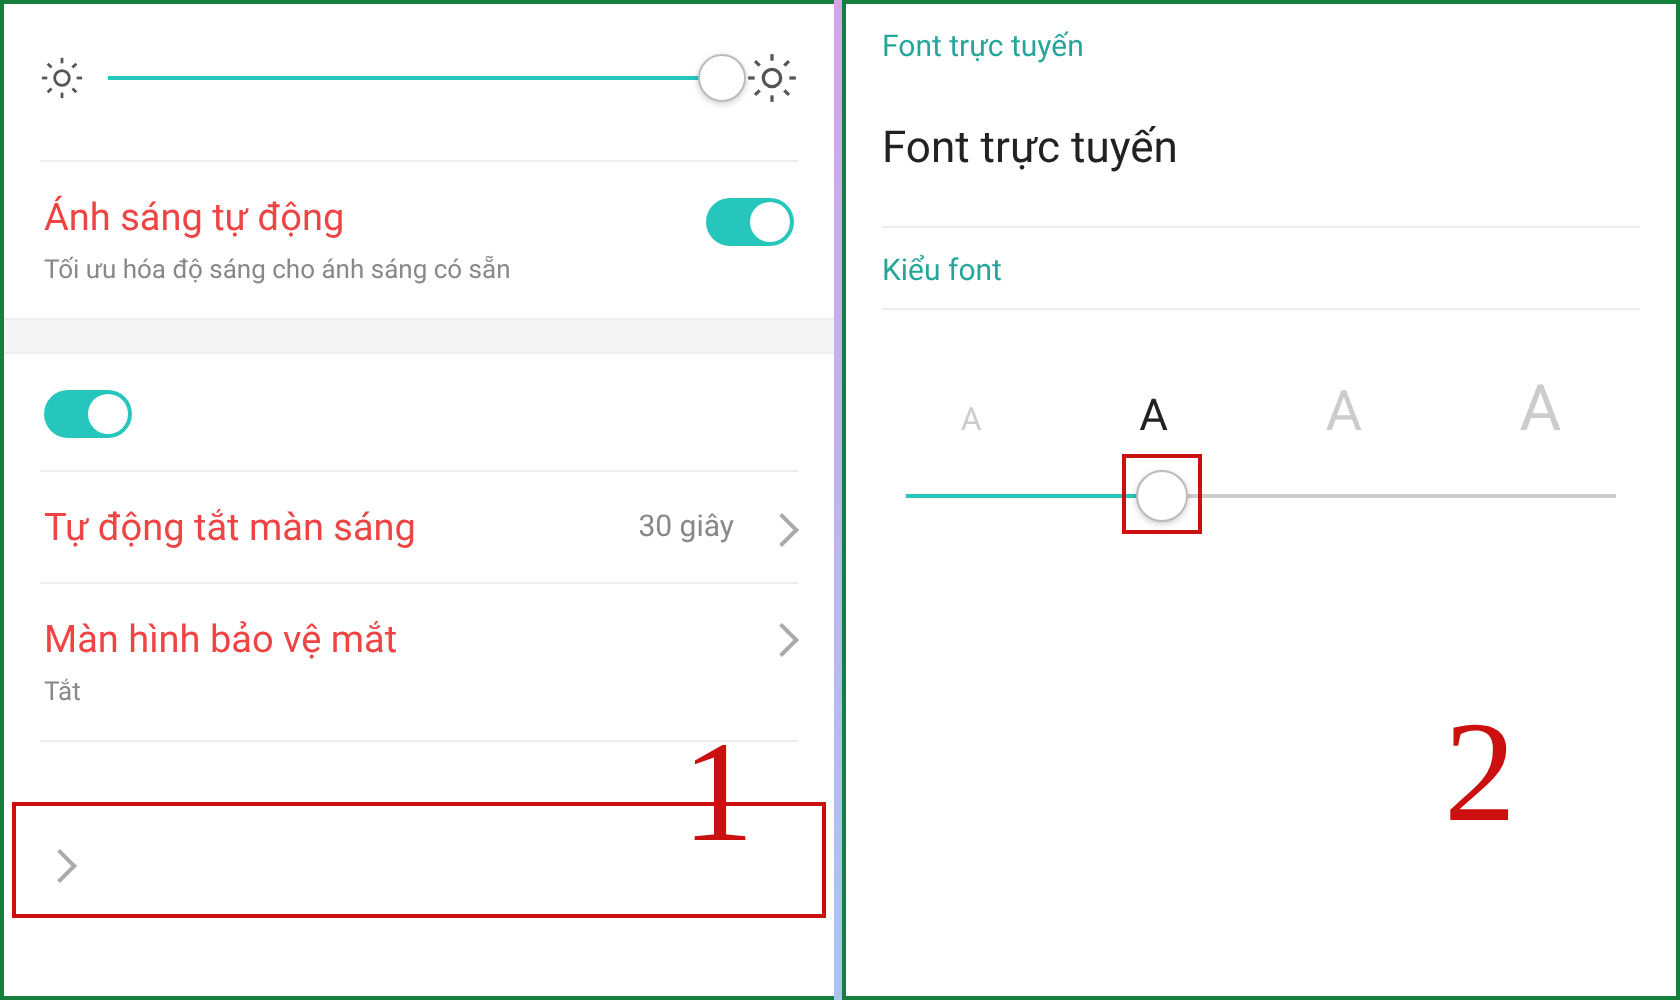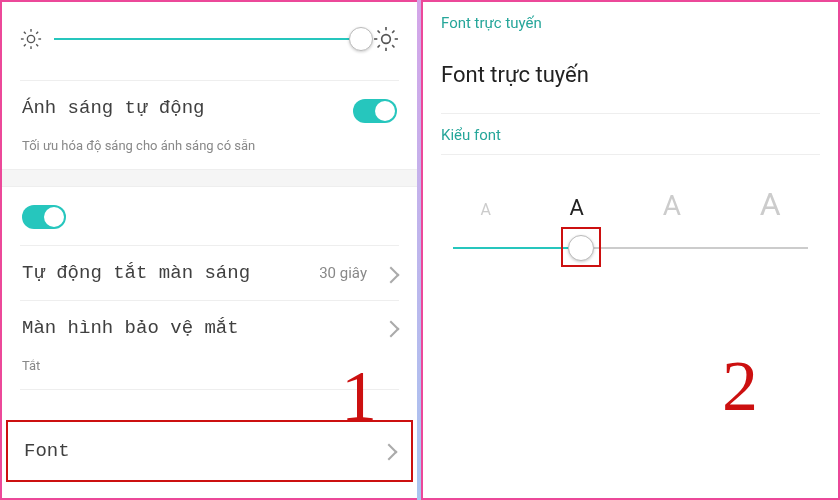--- a/index.html
+++ b/index.html
@@ -7,21 +7,21 @@
       width: 840px;
       height: 500px;
       display: flex;
       font-family: -apple-system, "Segoe UI", Roboto, sans-serif;
       background: #fff;
       position: relative;
     }
     .panel {
       flex: 1;
       background: #fff;
-      border: 2px solid #ec4899;
+      border: 2px solid #15803d;
       position: relative;
       overflow: hidden;
     }
     .panel-left { border-right: none; }
     .divider-v {
       width: 4px;
       background: linear-gradient(180deg, #d4a5e8, #a8c5f0);
     }
     
     .brightness-row {
@@ -50,22 +50,22 @@
     }
     
     .row {
       padding: 16px 20px;
       display: flex;
       align-items: flex-start;
       justify-content: space-between;
       position: relative;
     }
     .row-text { flex: 1; }
-    .row-title { font-size: 19px; color: #404040; font-family: Liberation Mono, monospace; }
-    .row-sub { font-size: 13px; color: #888; margin-top: 19px; }
+    .row-title { font-size: 19px; color: #ef4444; }
+    .row-sub { font-size: 13px; color: #888; margin-top: 8px; }
     .divider { height: 1px; background: #eee; margin: 0 18px; }
     .section-gap { height: 18px; background: #f5f5f5; border-top:1px solid #eee; border-bottom:1px solid #eee; }
     
     .toggle {
       width: 44px; height: 24px;
       border-radius: 30px;
       position: relative;
       margin-top: 2px;
     }
     .toggle.on { background: #26c6bd; }
@@ -216,23 +216,20 @@
     <div class="row-right">
       <span class="chevron"></span>
     </div>
   </div>
 
   <div class="divider"></div>
   <div style="height:30px"></div>
 
   <div class="font-row-wrap">
     <div class="row" style="padding:18px 16px">
-      <div class="row-text">
-        <div class="row-title">Font</div>
-      </div>
       <div class="row-right">
         <span class="chevron"></span>
       </div>
     </div>
   </div>
 
   <div class="annot annot-1">1</div>
 </div>
 
 <div class="divider-v"></div>

